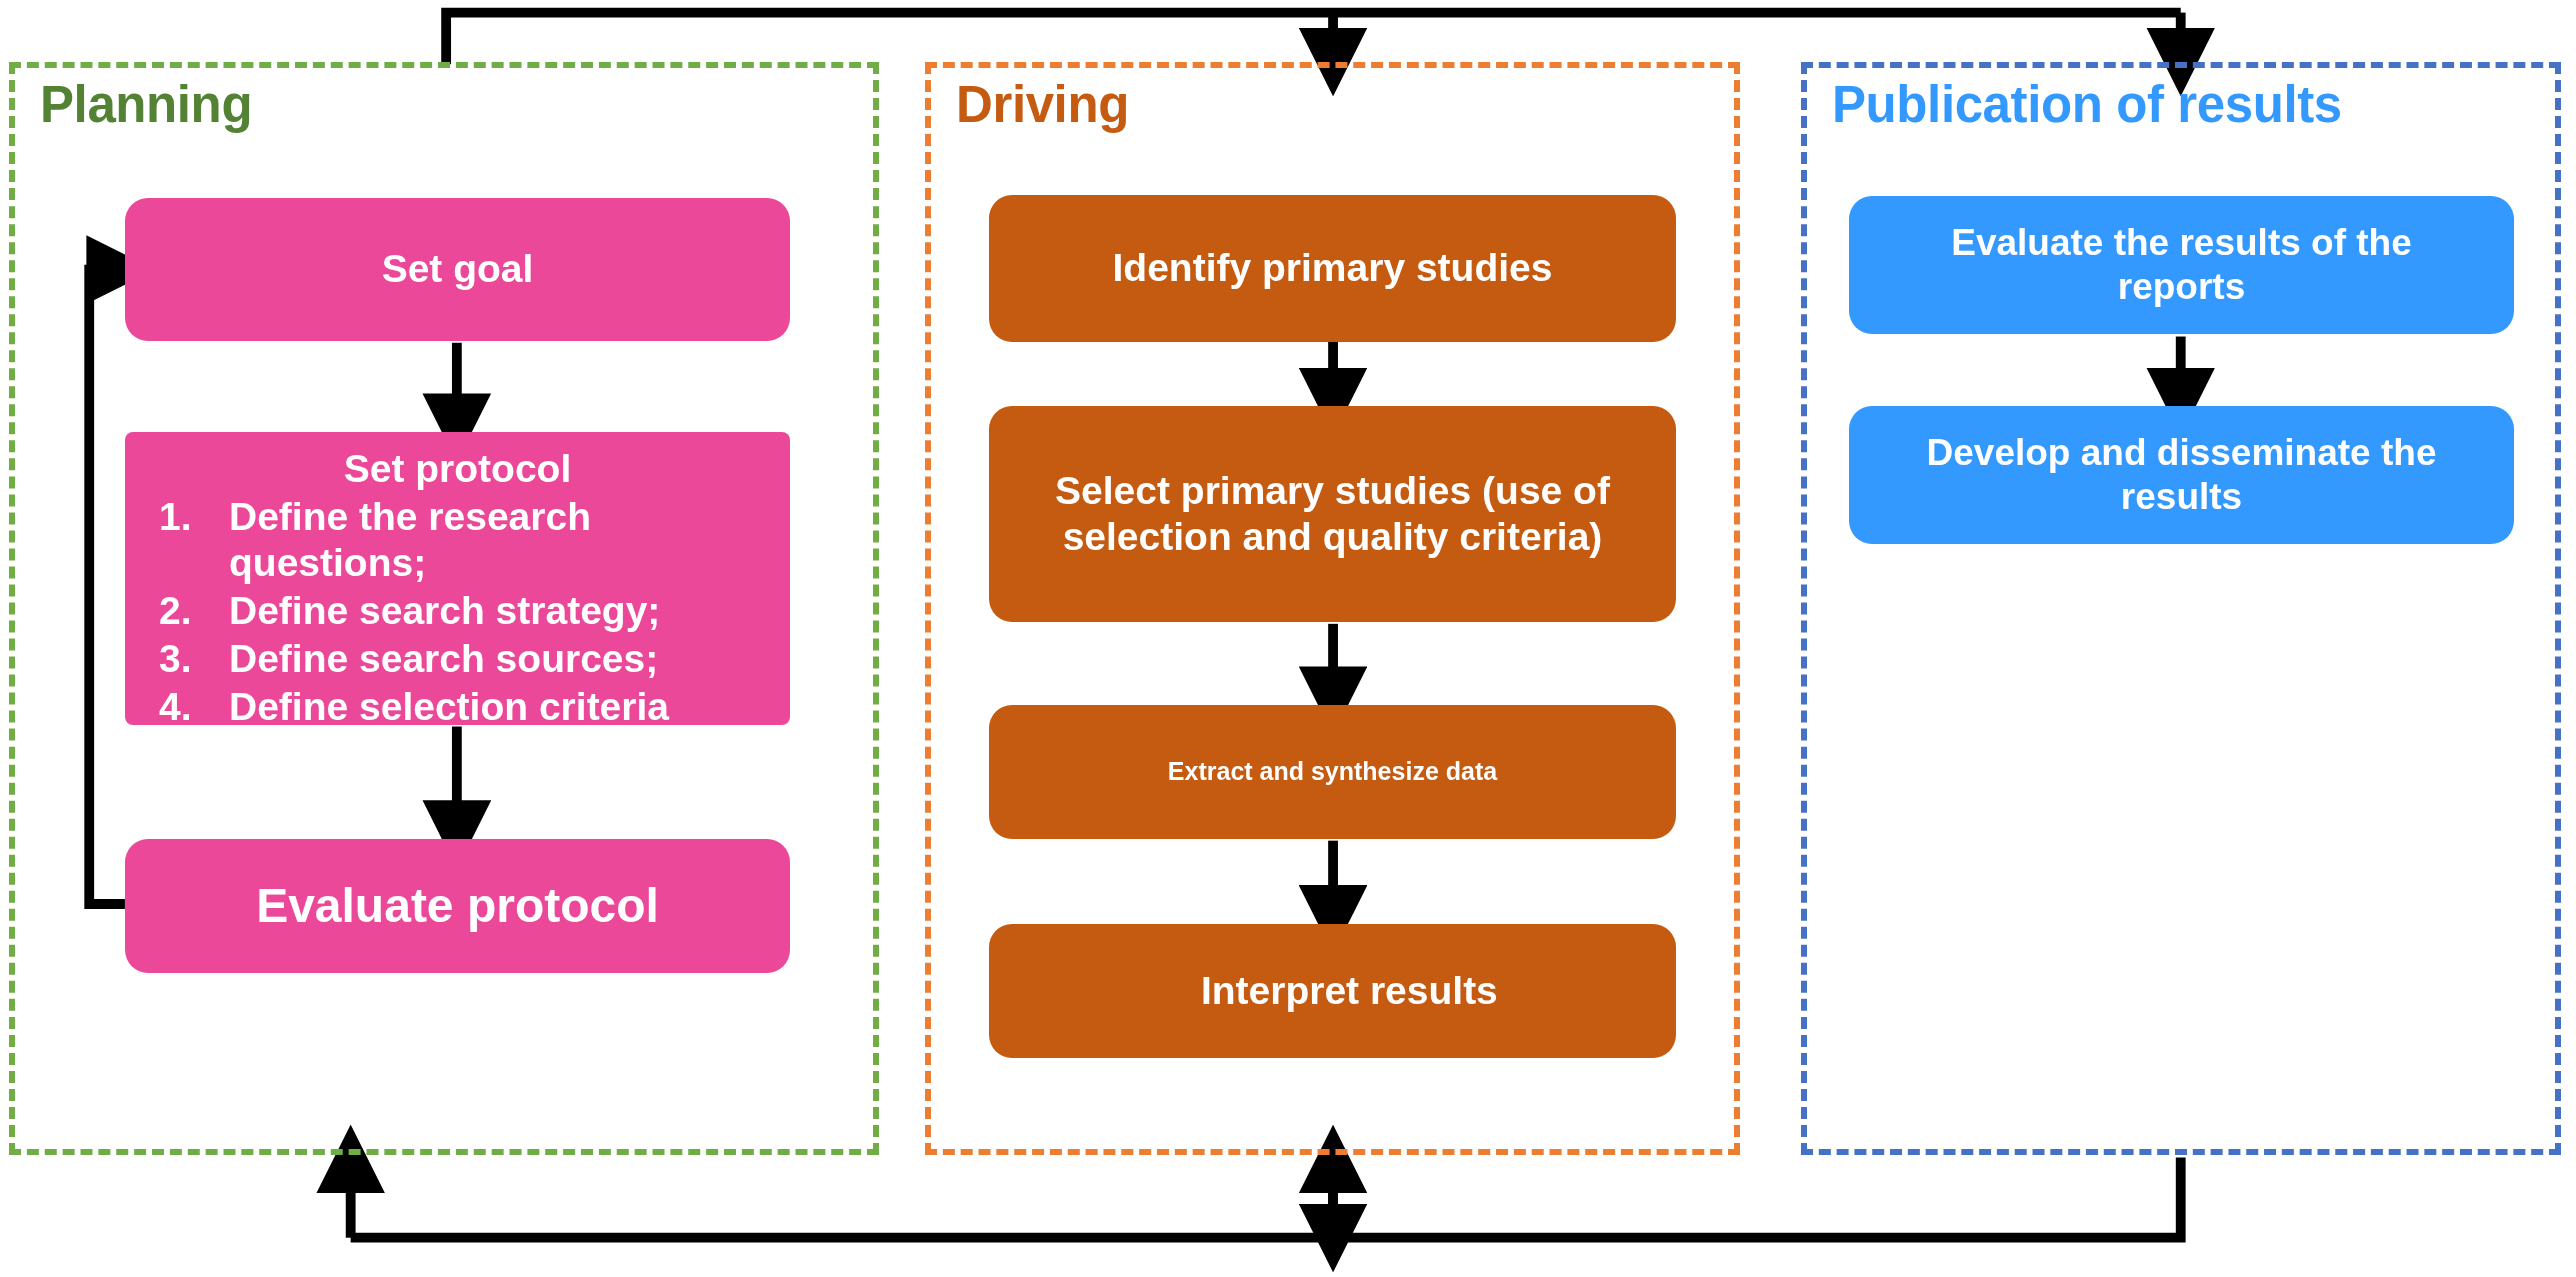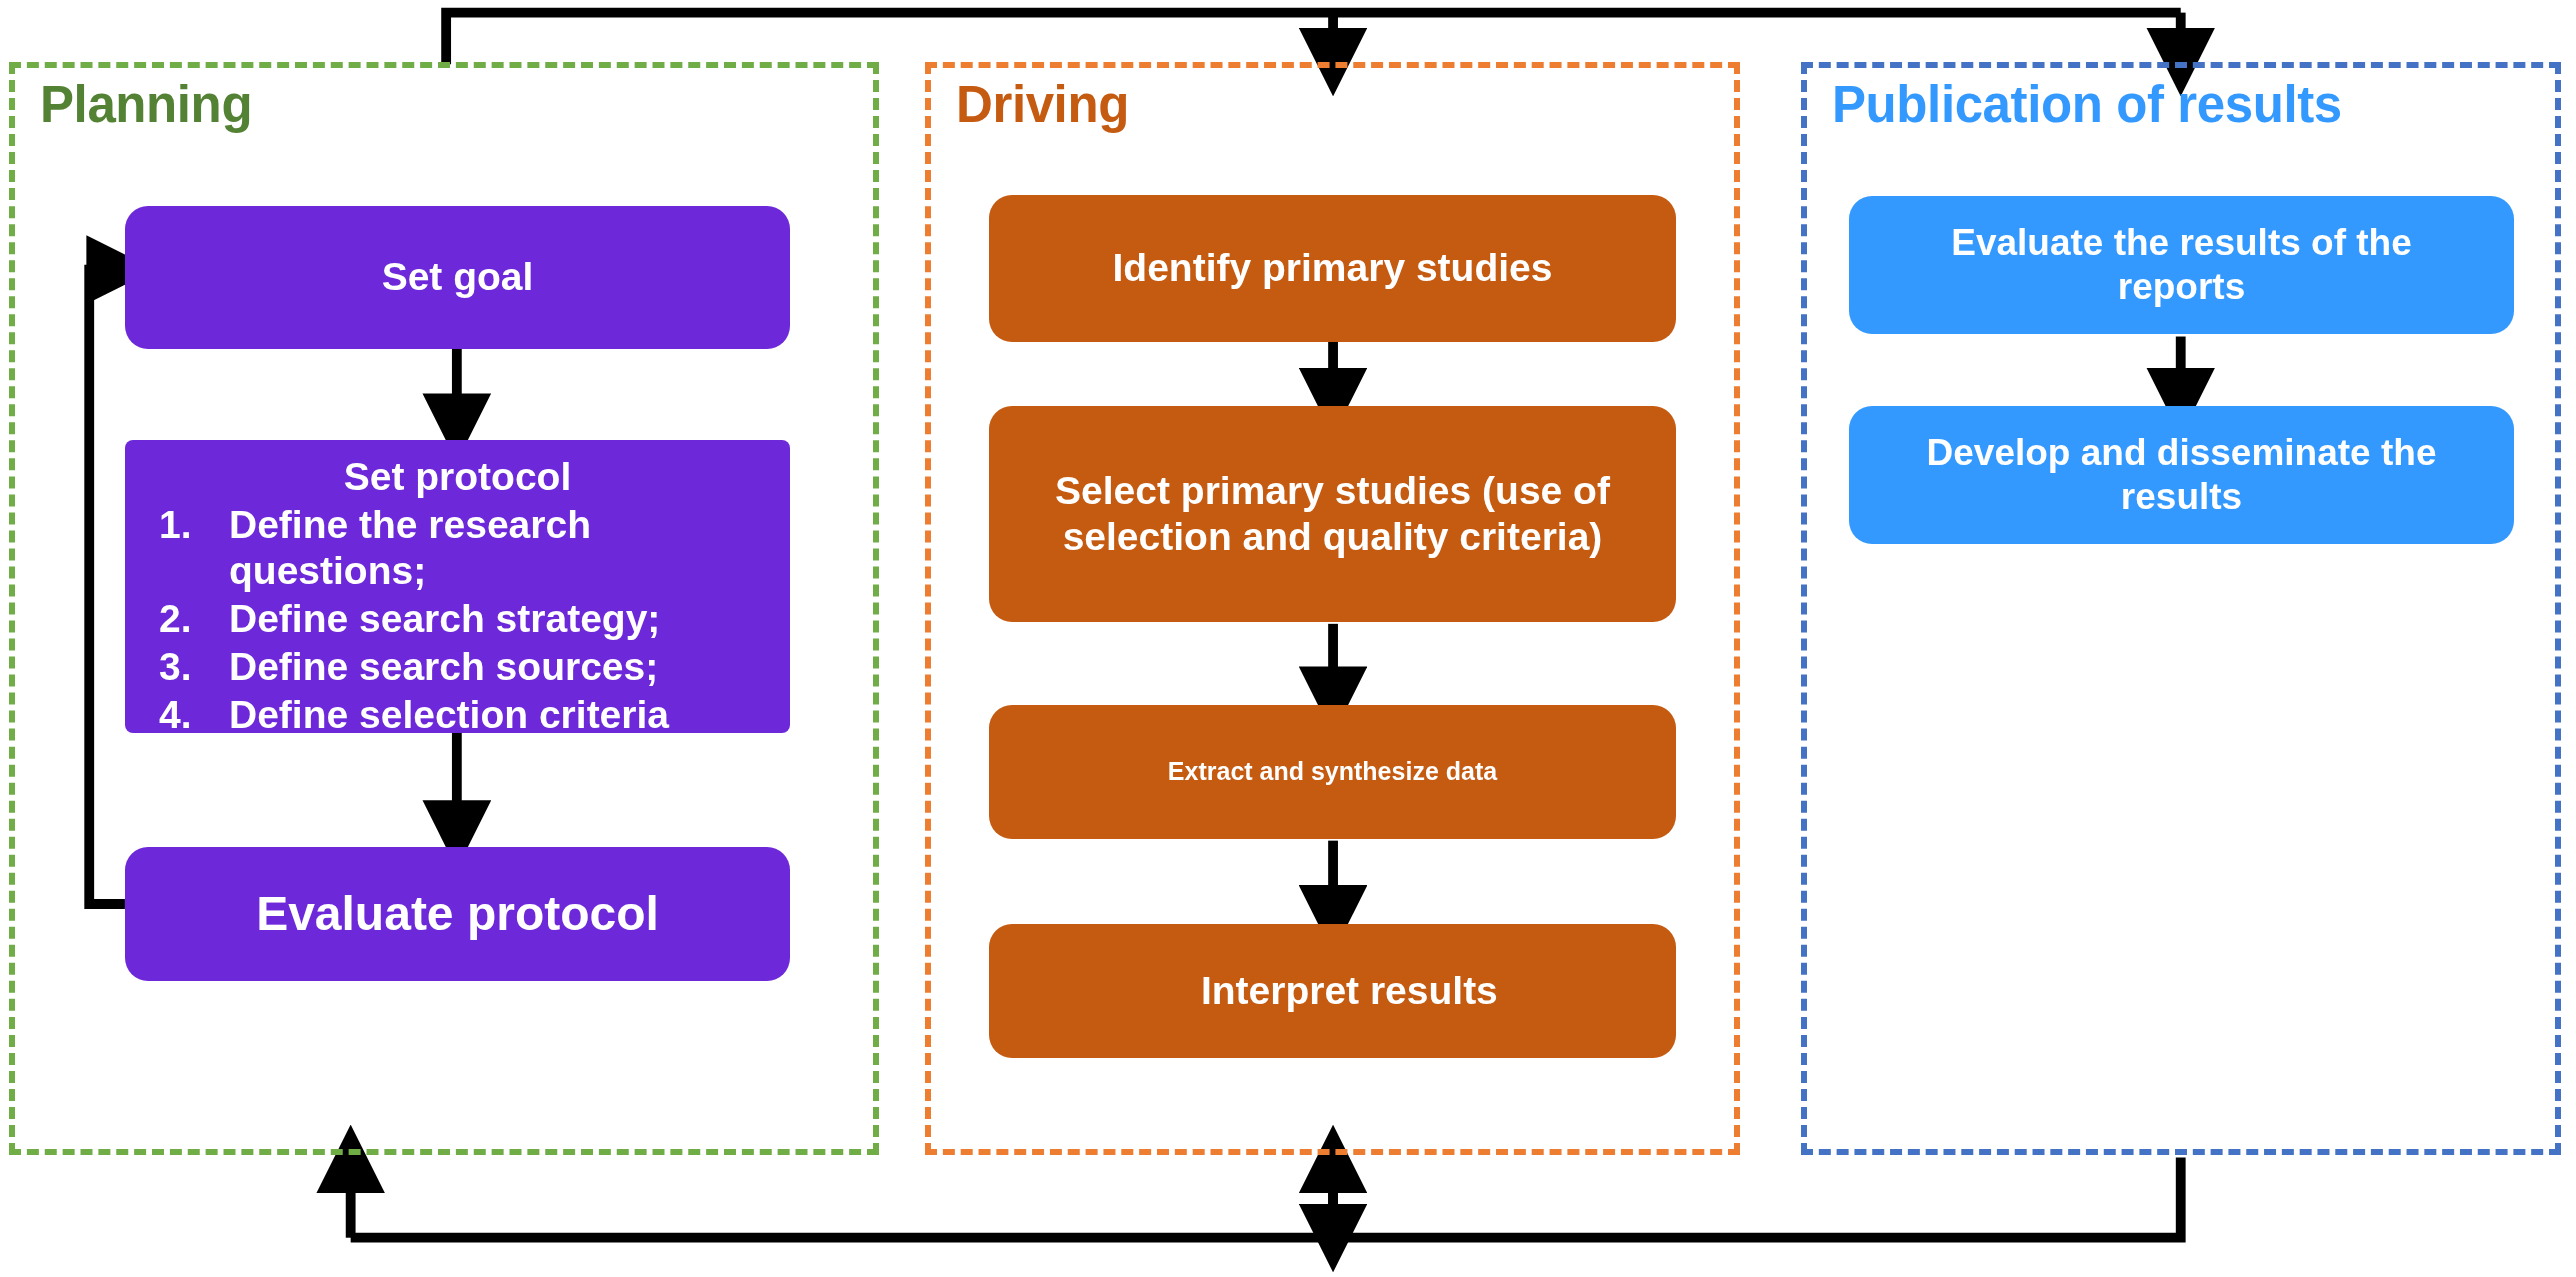--- a/index.html
+++ b/index.html
@@ -62,21 +62,21 @@
     border-radius: 23px;
     color: #ffffff;
     font-weight: bold;
     display: flex;
     align-items: center;
     justify-content: center;
     text-align: center;
     line-height: 1.18;
     padding: 5.4px 14.3px;
   }
-  .node-green  { background: #6d28d9; margin-top: 8px; }
+  .node-green  { background: #ec4899; }
   .node-orange { background: #C55A11; }
   .node-blue   { background: #3399FF; }
 
   
   .n-setgoal {
     left: 125px; top: 198px; width: 665px; height: 143px;
     font-size: 39px;
   }
   .n-setprotocol {
     left: 125px; top: 432px; width: 665px; height: 293px;

